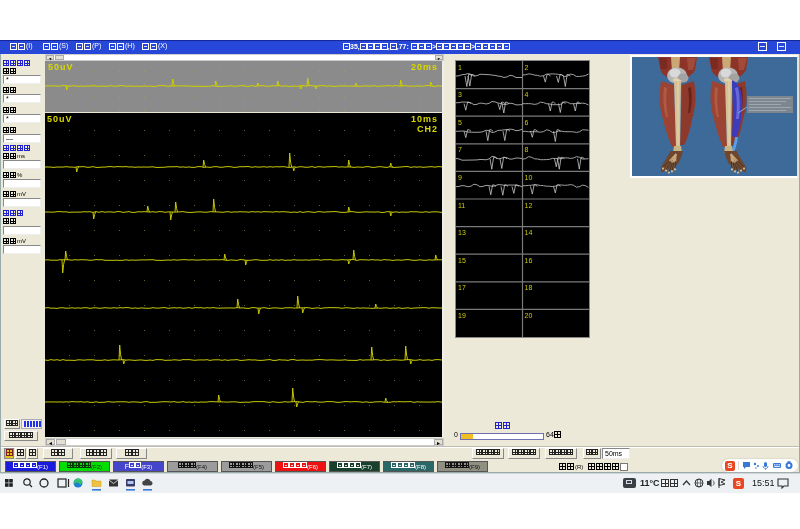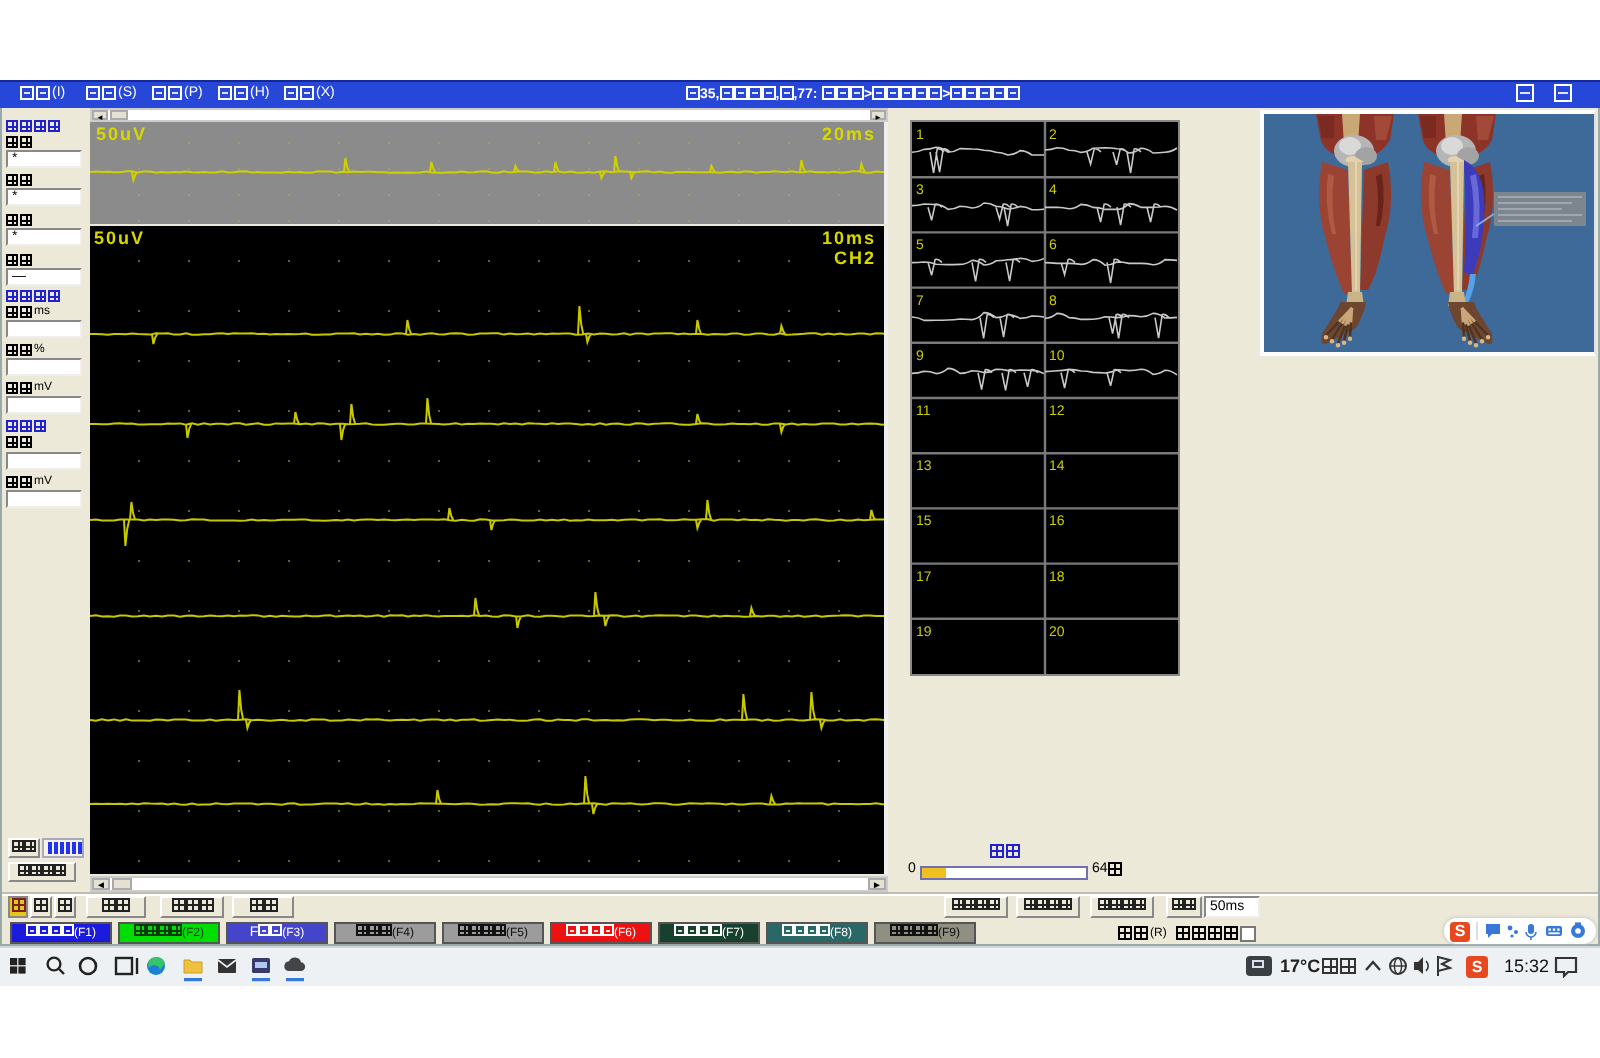--- a/index.html
+++ b/index.html
@@ -539,30 +539,30 @@
     <path d="M109,7 L113.5,10.5 L118,7" stroke="#eef1f4" stroke-width="0.8" fill="none"></path>
 <rect x="126" y="6" width="9" height="7.5" rx="0.8" fill="#3a3a6a"></rect>
     <rect x="127.5" y="8" width="6" height="3" fill="#b0c8f0"></rect>
     <rect x="126" y="16" width="9" height="1.6" fill="#3878d8"></rect>
 <path d="M144,12.5 a2.5,2.5 0 0 1 0.5,-4.9 a3.2,3.2 0 0 1 6,0.5 a2.2,2.2 0 0 1 -0.3,4.4 Z" fill="#444"></path>
     <rect x="143" y="16" width="9" height="1.6" fill="#3878d8"></rect>
 </svg>
 <span class="ab" style="left:623px;top:477.5px;width:13px;height:10px;background:#3a3f44;border-radius:2px">
     <span class="ab" style="left:3px;top:2.5px;width:6px;height:4px;border:1px solid #dde"></span>
   </span>
-<span class="ab" style="left:640px;top:478px;color:#222;font-size:9px;font-weight:bold">17°C</span>
+<span class="ab" style="left:640px;top:478px;color:#222;font-size:9px;font-weight:bold">11°C</span>
 <span class="ab" style="left:661px;top:479px;color:#333;font-size:8px"><i class="c" style="width:8px;height:8px;margin-right:1px"></i><i class="c" style="width:8px;height:8px;margin-right:1px"></i></span>
 <svg class="ab" style="left:682px;top:480px" width="9" height="6" viewBox="0 0 9 6">
     <path d="M1,5 L4.5,1 L8,5" fill="none" stroke="#333" stroke-width="1.2"></path>
   </svg>
 <svg class="ab" style="left:694px;top:477px" width="34" height="12" viewBox="0 0 34 12">
     <circle cx="5" cy="6" r="4" fill="none" stroke="#333" stroke-width="1"></circle>
     <line x1="1" y1="6" x2="9" y2="6" stroke="#333" stroke-width="0.7"></line>
     <ellipse cx="5" cy="6" rx="1.8" ry="4" fill="none" stroke="#333" stroke-width="0.7"></ellipse>
     <path d="M13,4 L15,4 L17.5,1.5 L17.5,10 L15,8 L13,8 Z" fill="#333"></path>
     <path d="M19,3.5 A3.4,3.4 0 0 1 19,8.5" stroke="#333" fill="none" stroke-width="0.8"></path>
     <path d="M25,1.5 L31,3 L27,5 L31,7 L25,8.5 Z" fill="none" stroke="#333" stroke-width="1"></path>
     <line x1="25" y1="1.5" x2="25" y2="11" stroke="#333" stroke-width="1"></line>
   </svg>
 <span class="ab" style="left:733px;top:477.5px;width:11px;height:11px;background:#e84820;border-radius:2px;color:#fff;font-size:8px;font-weight:bold;text-align:center;line-height:11px">S</span>
-<span class="ab" style="left:752px;top:478px;color:#111;font-size:9px">15:32</span>
+<span class="ab" style="left:752px;top:478px;color:#111;font-size:9px">15:51</span>
 <svg class="ab" style="left:777px;top:478px" width="12" height="11" viewBox="0 0 12 11">
     <path d="M1,1 L11,1 L11,8 L7,8 L5,10 L5,8 L1,8 Z" fill="none" stroke="#333" stroke-width="1.1"></path>
   </svg>
 </body></html>

